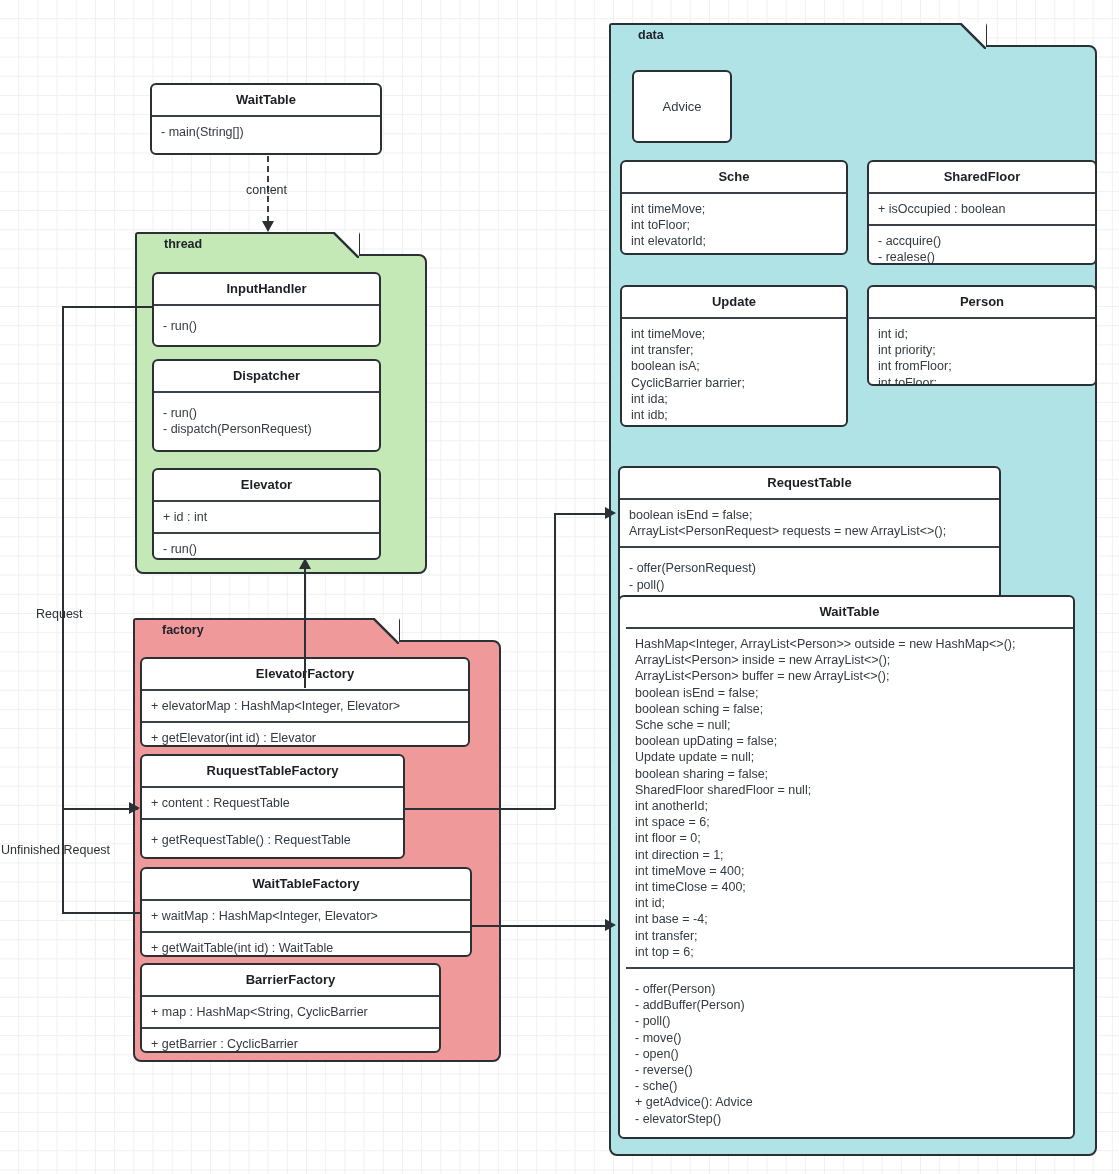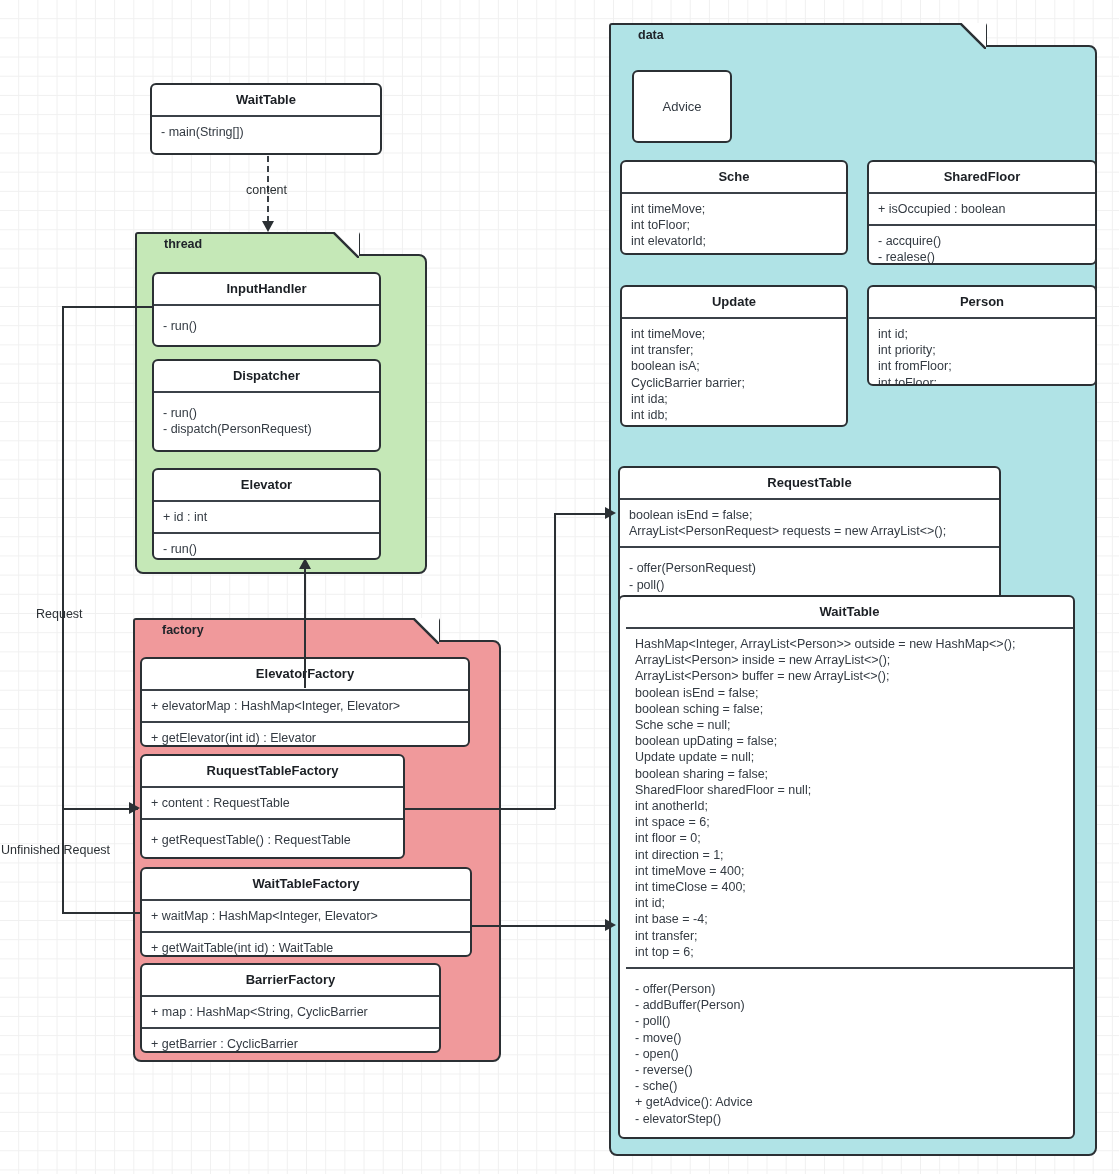--- a/index.html
+++ b/index.html
@@ -179,21 +179,21 @@
   </div>
 
   <div class="cls" style="left:152px; top:468px; width:229px; height:92px;">
     <div class="cls-title">Elevator</div>
     <div class="cls-sep"></div>
     <div class="cls-sec">+ id : int</div>
     <div class="cls-sep"></div>
     <div class="cls-sec">- run()</div>
   </div>
 
-  <div class="pkg-tab" style="left:133px; top:618px; width:307px; background:#f0999b;">
+  <div class="pkg-tab" style="left:133px; top:618px; width:267px; background:#f0999b;">
     <span>factory</span>
     <svg class="tab-shape" viewBox="0 0 26 26">
       <path d="M0,0 L26,26 L26,0 Z" fill="#ffffff" stroke="none"></path>
       <path d="M0,0 L26,26" stroke="#2b3034" stroke-width="2.4" fill="none"></path>
     </svg>
   </div>
   <div class="pkg-body" style="left:133px; top:640px; width:368px; height:422px; background:#f0999b;"></div>
 
   <div class="cls" style="left:140px; top:657px; width:330px; height:90px;">
     <div class="cls-title">ElevatorFactory</div>

